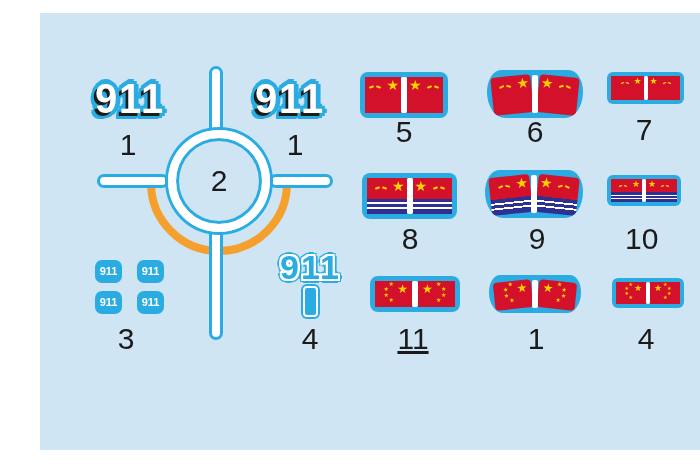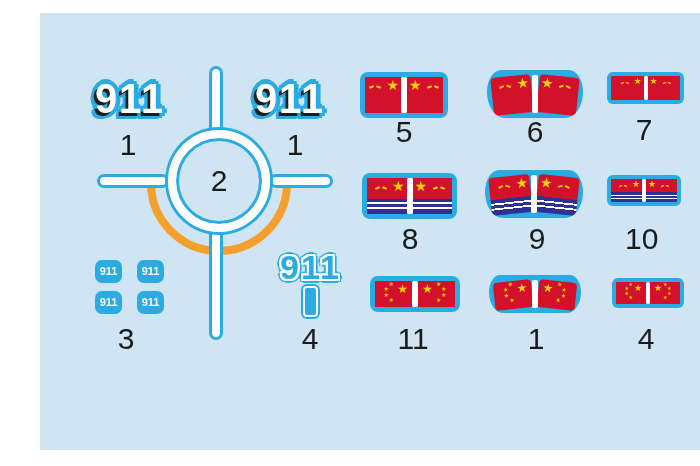--- a/index.html
+++ b/index.html
@@ -272,21 +272,21 @@
     </div>
     <div class="vstripe"></div>
     <div class="panel pr">
       <span class="star-big">★</span>
       <span class="star-s s1">★</span>
       <span class="star-s s2">★</span>
       <span class="star-s s3">★</span>
       <span class="star-s s4">★</span>
     </div>
   </div>
-  <div class="num-label" style="left:355px; top:324px; width:36px;">11</div>
+  <div class="num-label" style="left:355px; top:324px; width:36px;text-decoration:underline;">11</div>
 
   <div class="flag wavy" style="left:449px; top:275px; width:92px; height:38px;">
     <div class="panel pl">
       <span class="star-big">★</span>
       <span class="star-s s1">★</span>
       <span class="star-s s2">★</span>
       <span class="star-s s3">★</span>
       <span class="star-s s4">★</span>
     </div>
     <div class="vstripe"></div>

